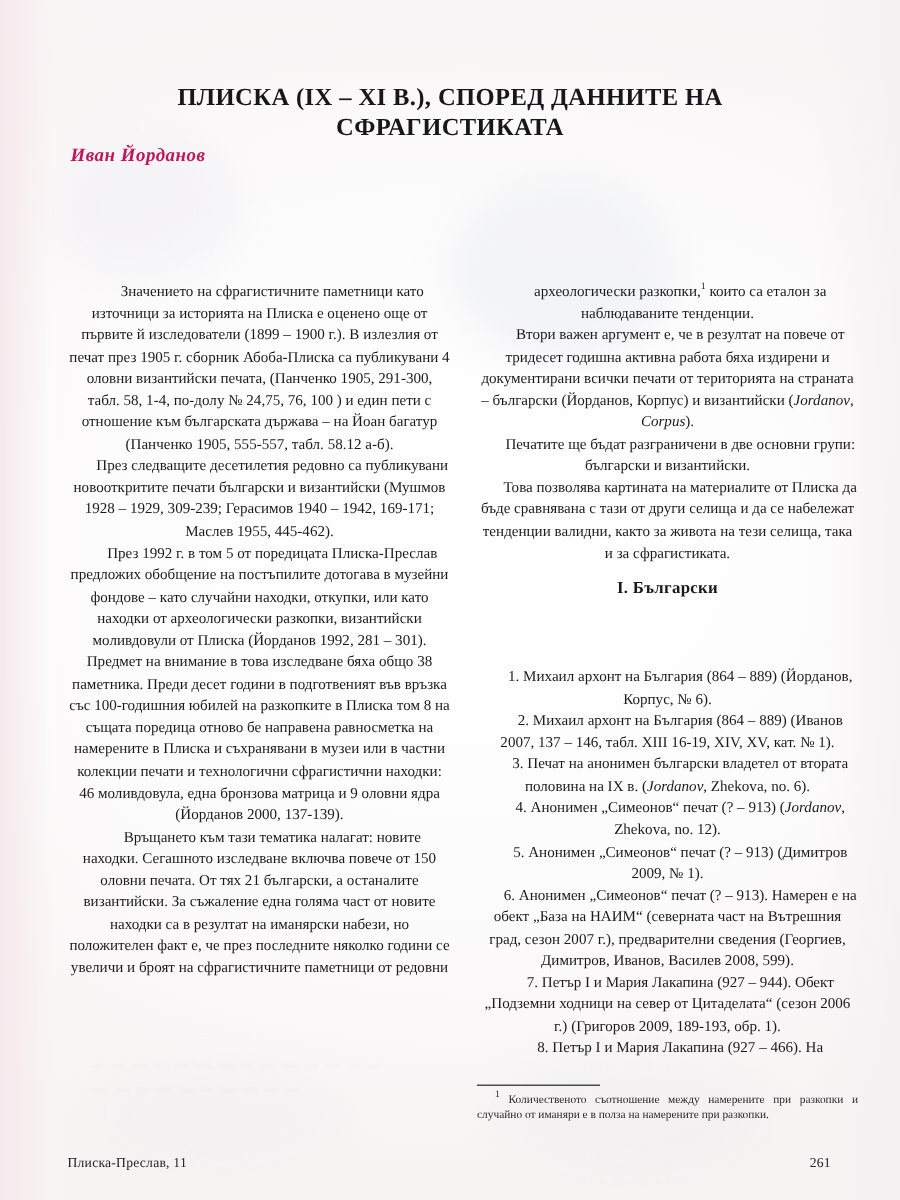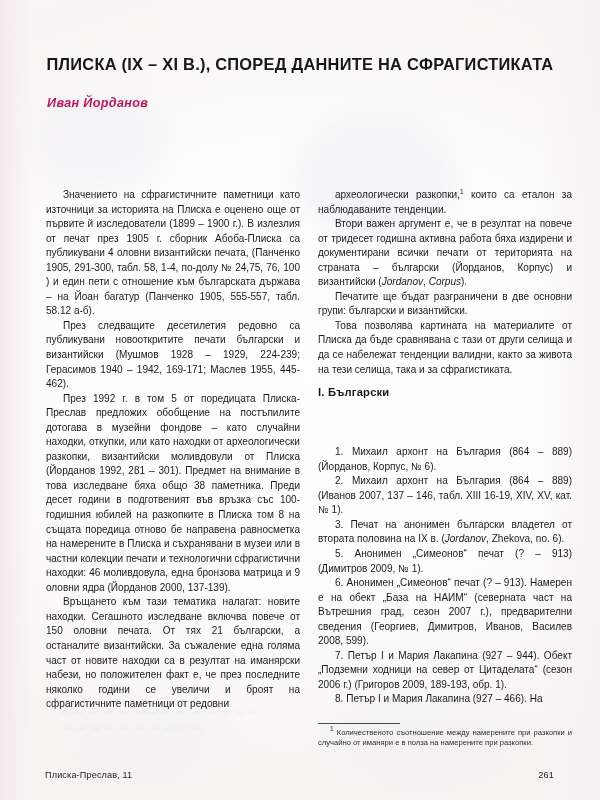--- a/index.html
+++ b/index.html
@@ -8,21 +8,21 @@
     padding: 0;
     background: #ffffff;
   }
 
   .page {
     position: relative;
     width: 600px;
     height: 800px;
     overflow: hidden;
     background: #f7f4f4;
-    font-family: Liberation Sans, sans-serif;
+    font-family: Liberation Serif, serif;
     color: #1b1b1f;
     -webkit-font-smoothing: antialiased;
   }
 
   
   .paper-tint {
     position: absolute;
     inset: 0;
     background:
       linear-gradient(90deg, rgba(246,232,236,0.95) 0px, rgba(250,246,246,0.25) 34px, rgba(255,255,255,0) 80px),
@@ -101,20 +101,21 @@
     color: #1a1a1e;
     filter: blur(0.22px);
     hyphens: none;
   }
   .col-left  { left: 46px; }
   .col-right { left: 318px; }
 
   .col p {
     margin: 0;
     text-indent: 17px;
+    text-align: center;
   }
 
   .col p + p { margin-top: 0px; }
 
   .italic { font-style: italic; }
 
   .sec-head {
     margin: 7.5px 0 1.5px 0 !important;
     font-weight: 700;
     font-size: 11.2px;
@@ -192,39 +193,40 @@
   <div class="bleed" style="left:62px; top:722px;">— — — — — — — — — —</div>
 
   <div class="content">
 
     <div class="doc-title">ПЛИСКА (IX – XI В.), СПОРЕД ДАННИТЕ НА СФРАГИСТИКАТА</div>
 
     <div class="doc-author">Иван Йорданов</div>
 
     <div class="col col-left">
       <p>Значението на сфрагистичните паметници като източници за историята на Плиска е оценено още от първите й изследователи (1899 – 1900 г.). В излезлия от печат през 1905 г. сборник Абоба-Плиска са публикувани 4 оловни византийски печата, (Панченко 1905, 291-300, табл. 58, 1-4, по-долу № 24,75, 76, 100 ) и един пети с отношение към българската държава – на Йоан багатур (Панченко 1905, 555-557, табл. 58.12 а-б).</p>
-      <p>През следващите десетилетия редовно са публикувани новооткритите печати български и византийски (Мушмов 1928 – 1929, 224-239; Герасимов 1940 – 1942, 169-171; Маслев 1955, 445-462).</p>
+      <p>През следващите десетилетия редовно са публикувани новооткритите печати български и византийски (Мушмов 1928 – 1929, 309-239; Герасимов 1940 – 1942, 169-171; Маслев 1955, 445-462).</p>
       <p>През 1992 г. в том 5 от поредицата Плиска-Преслав предложих обобщение на постъпилите дотогава в музейни фондове – като случайни находки, откупки, или като находки от археологически разкопки, византийски моливдовули от Плиска (Йорданов 1992, 281 – 301). Предмет на внимание в това изследване бяха общо 38 паметника. Преди десет години в подготвеният във връзка със 100-годишния юбилей на разкопките в Плиска том 8 на същата поредица отново бе направена равносметка на намерените в Плиска и съхранявани в музеи или в частни колекции печати и технологични сфрагистични находки: 46 моливдовула, една бронзова матрица и 9 оловни ядра (Йорданов 2000, 137-139).</p>
       <p>Връщането към тази тематика налагат: новите находки. Сегашното изследване включва повече от 150 оловни печата. От тях 21 български, а останалите византийски. За съжаление една голяма част от новите находки са в резултат на иманярски набези, но положителен факт е, че през последните няколко години се увеличи и броят на сфрагистичните паметници от редовни</p>
     </div>
 
     <div class="col col-right">
 
       <p><span>археологически разкопки,<sup class="fn-ref">1</sup> които са еталон за наблюдаваните тенденции.</span></p>
 
       <p>Втори важен аргумент е, че в резултат на повече от тридесет годишна активна работа бяха издирени и документирани всички печати от територията на страната – български (Йорданов, Корпус) и византийски (<span class="italic">Jordanov</span>, <span class="italic">Corpus</span>).</p>
       <p>Печатите ще бъдат разграничени в две основни групи: български и византийски.</p>
       <p>Това позволява картината на материалите от Плиска да бъде сравнявана с тази от други селища и да се набележат тенденции валидни, както за живота на тези селища, така и за сфрагистиката.</p>
 
       <p class="sec-head">I. Български</p>
 
       <div class="list-block">
         <p>1. Михаил архонт на България (864 – 889) (Йорданов, Корпус, № 6).</p>
         <p>2. Михаил архонт на България (864 – 889) (Иванов 2007, 137 – 146, табл. XIII 16-19, XIV, XV, кат. № 1).</p>
         <p>3. Печат на анонимен български владетел от втората половина на IX в. (<span class="italic">Jordanov</span>, Zhekova, no. 6).</p>
+        <p>4. Анонимен „Симеонов“ печат (? – 913) (<span class="italic">Jordanov</span>, Zhekova, no. 12).</p>
         <p>5. Анонимен „Симеонов“ печат (? – 913) (Димитров 2009, № 1).</p>
         <p>6. Анонимен „Симеонов“ печат (? – 913). Намерен е на обект „База на НАИМ“ (северната част на Вътрешния град, сезон 2007 г.), предварителни сведения (Георгиев, Димитров, Иванов, Василев 2008, 599).</p>
         <p>7. Петър I и Мария Лакапина (927 – 944). Обект „Подземни ходници на север от Цитаделата“ (сезон 2006 г.) (Григоров 2009, 189-193, обр. 1).</p>
         <p>8. Петър I и Мария Лакапина (927 – 466). На</p>
       </div>
     </div>
 
     <div class="footnote">
       <div class="rule"></div>
       <p><sup class="fn-ref">1</sup> <span>Количественото съотношение между намерените при разкопки и случайно от иманяри е в полза на намерените при разкопки.</span></p>

